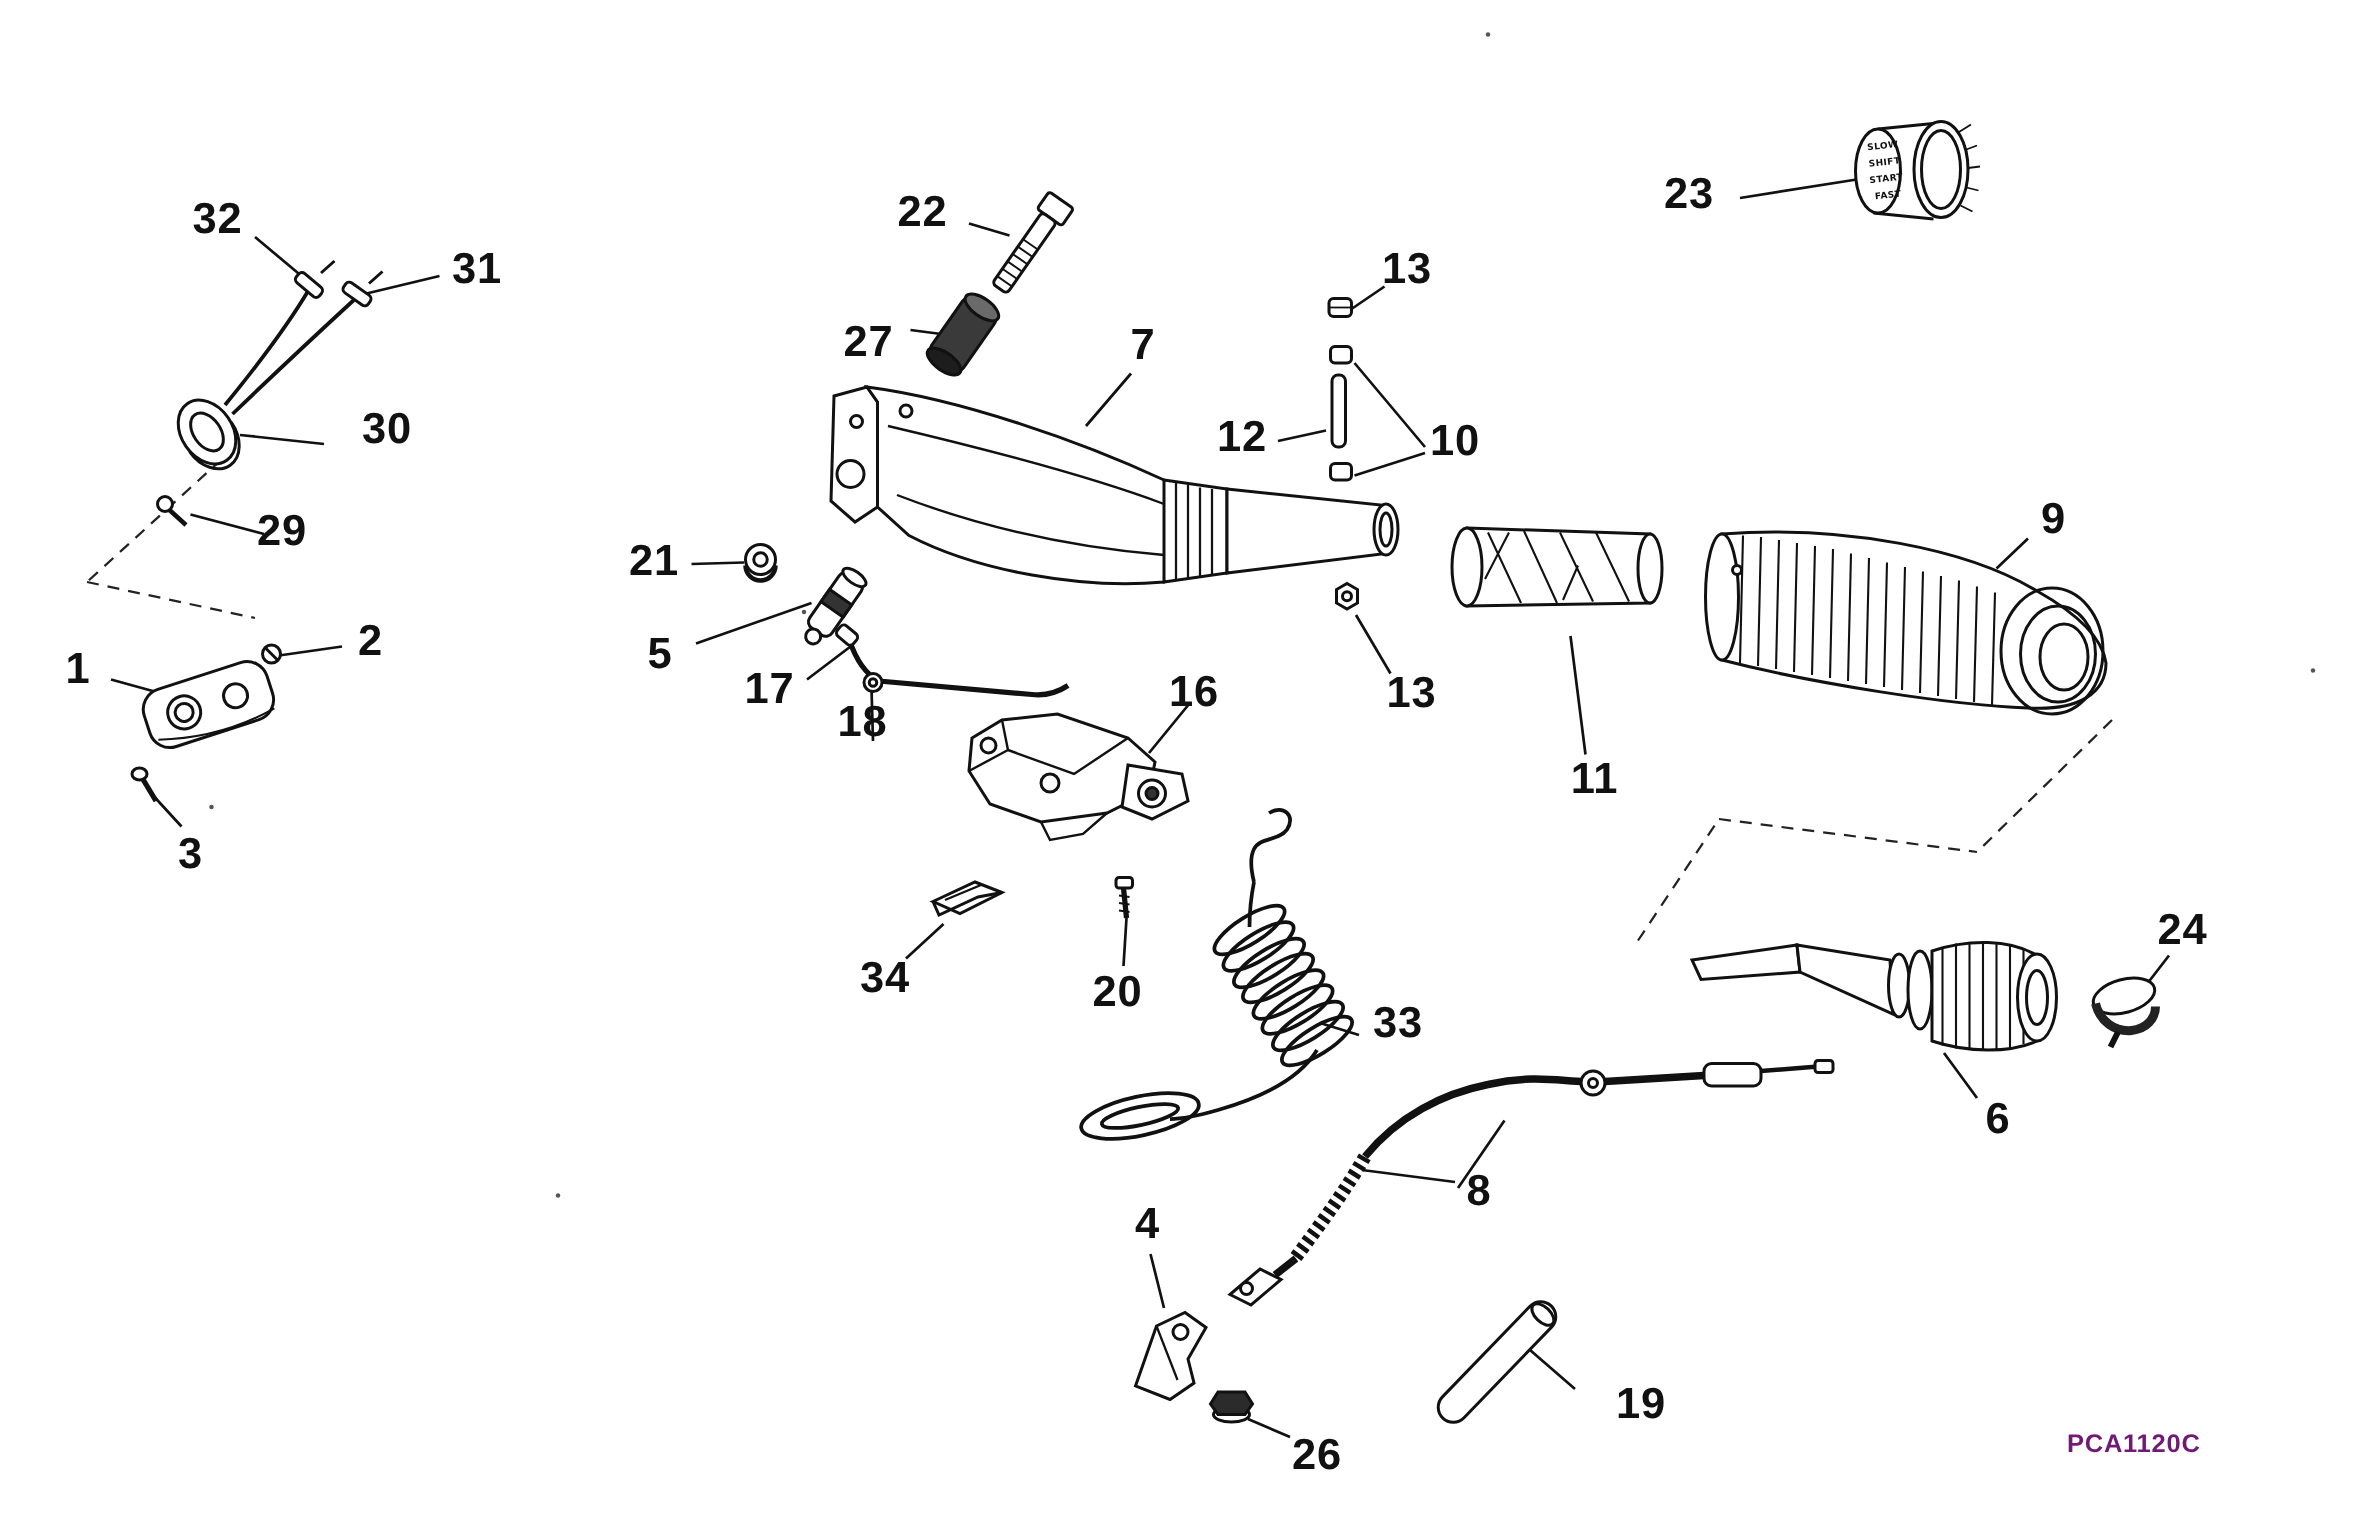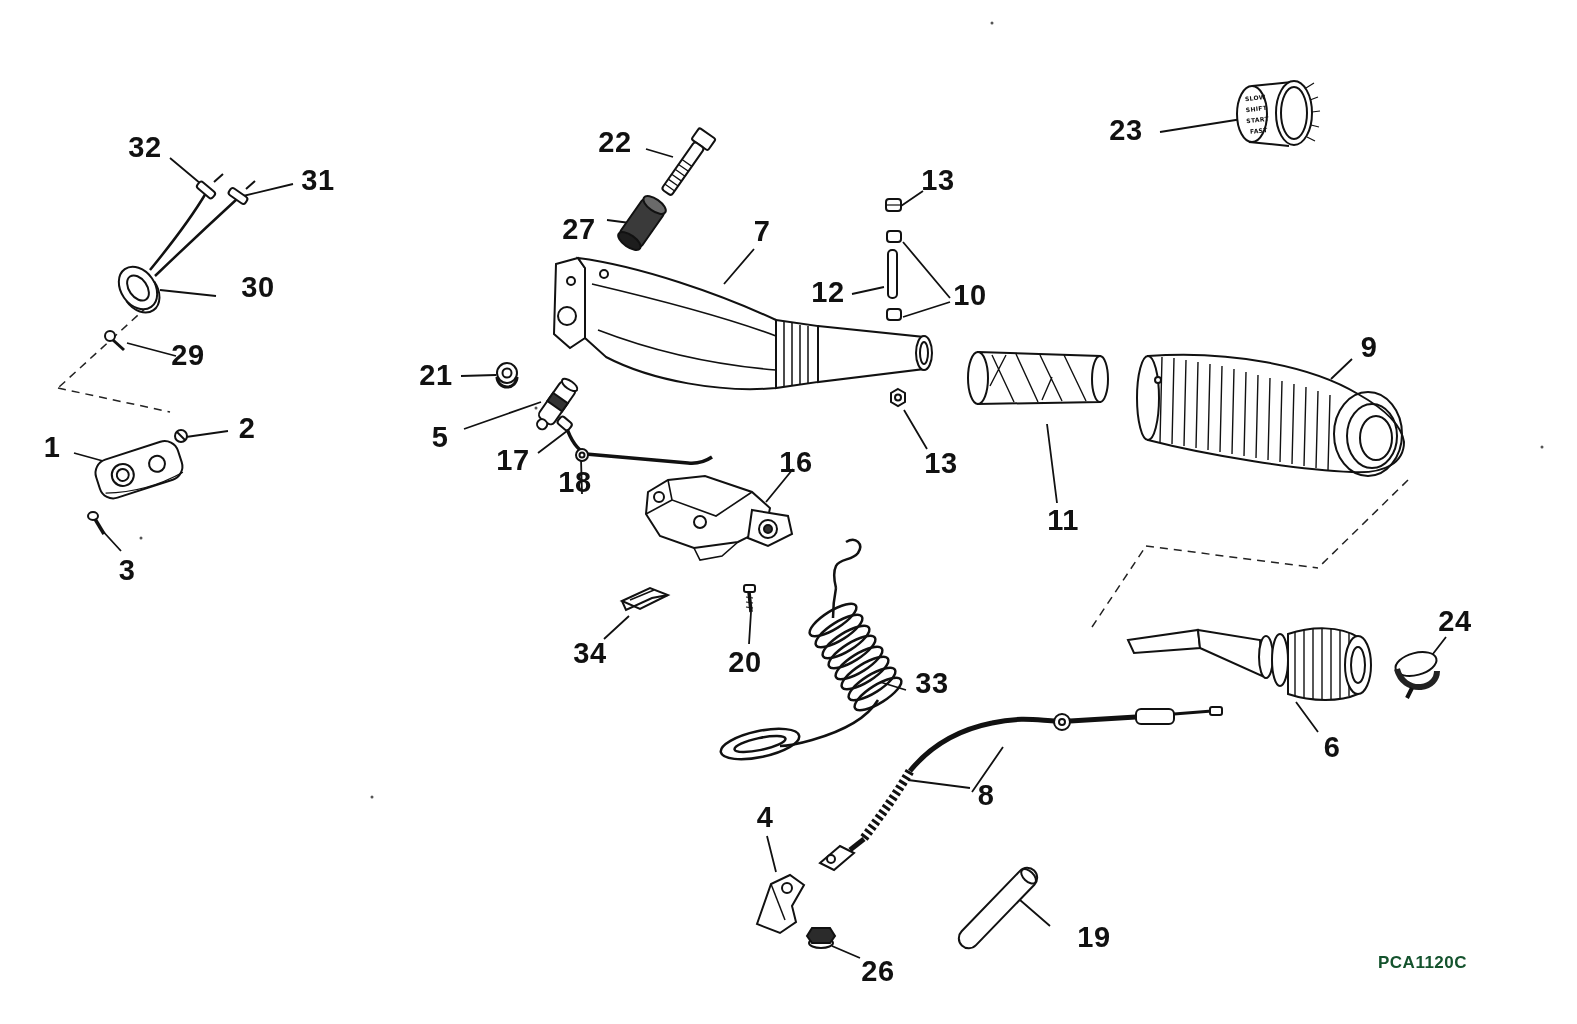--- a/index.html
+++ b/index.html
@@ -24,21 +24,21 @@
     letter-spacing: 0.5px;
   }
   .part-code {
     position: absolute;
     left: 1378px;
     top: 953px;
     font-family: "Liberation Sans", "DejaVu Sans", sans-serif;
     font-weight: 700;
     font-size: 17px;
     letter-spacing: 0.5px;
-    color: #14532d;
+    color: #701a75;
   }
   .cap-markings {
     position: absolute;
     left: 1239px;
     top: 92px;
     width: 36px;
     transform: rotate(-6deg);
     font-size: 6px;
     line-height: 11px;
     font-weight: 700;

